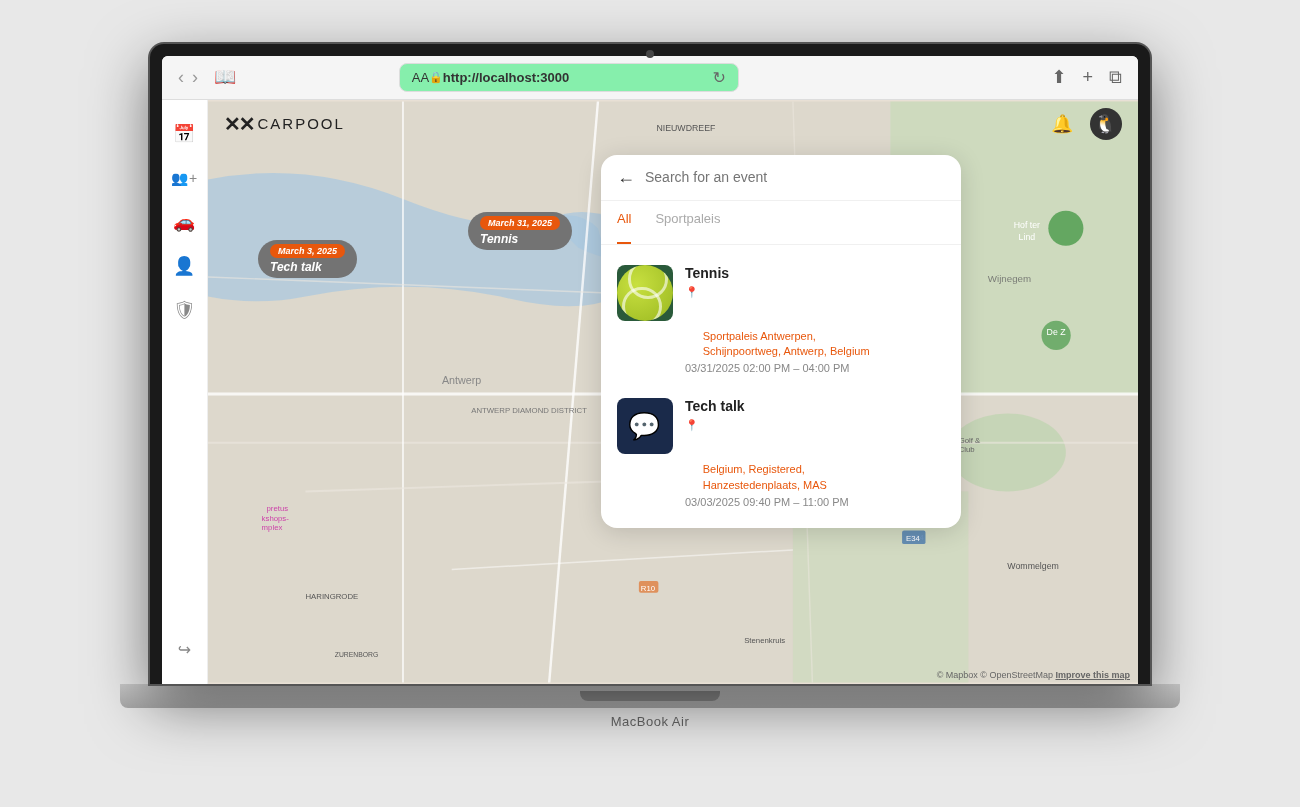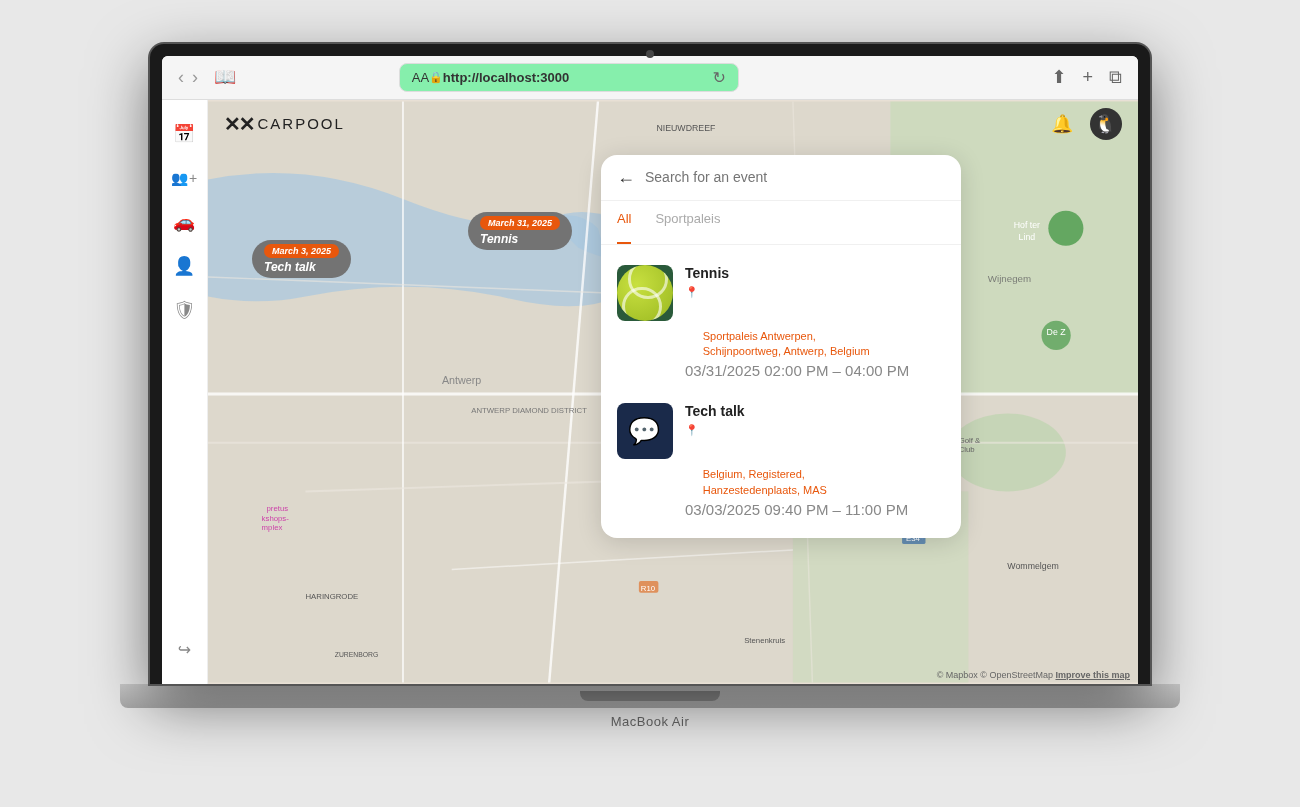--- a/index.html
+++ b/index.html
@@ -388,21 +388,21 @@
 
     .location-text {
       font-size: 11px;
       color: #e8570c;
       line-height: 1.4;
       font-weight: 500;
       margin-top: 44px;
     }
 
     .event-time {
-      font-size: 15px;
+      font-size: 11px;
       color: #888;
     }
 
     
     .map-svg {
       position: absolute;
       top: 0;
       left: 0;
       width: 100%;
       height: 100%;
@@ -589,21 +589,21 @@
                 <span style="font-size:15px; font-weight:400; letter-spacing:2px;">CARPOOL</span>
               </div>
               <div class="header-right">
                 <span class="bell-icon">🔔</span>
                 <div class="avatar">
                   <span>🐧</span>
                 </div>
               </div>
             </div>
 
-            <div class="event-marker" style="top: 140px; left: 44px;">
+            <div class="event-marker" style="top: 140px; left: 50px;">
               <div class="marker-date">March 3, 2025</div>
               <div class="marker-title">Tech talk</div>
             </div>
 
             <div class="event-marker" style="top: 112px; left: 260px;">
               <div class="marker-date">March 31, 2025</div>
               <div class="marker-title">Tennis</div>
             </div>
 
             <div class="search-panel">

